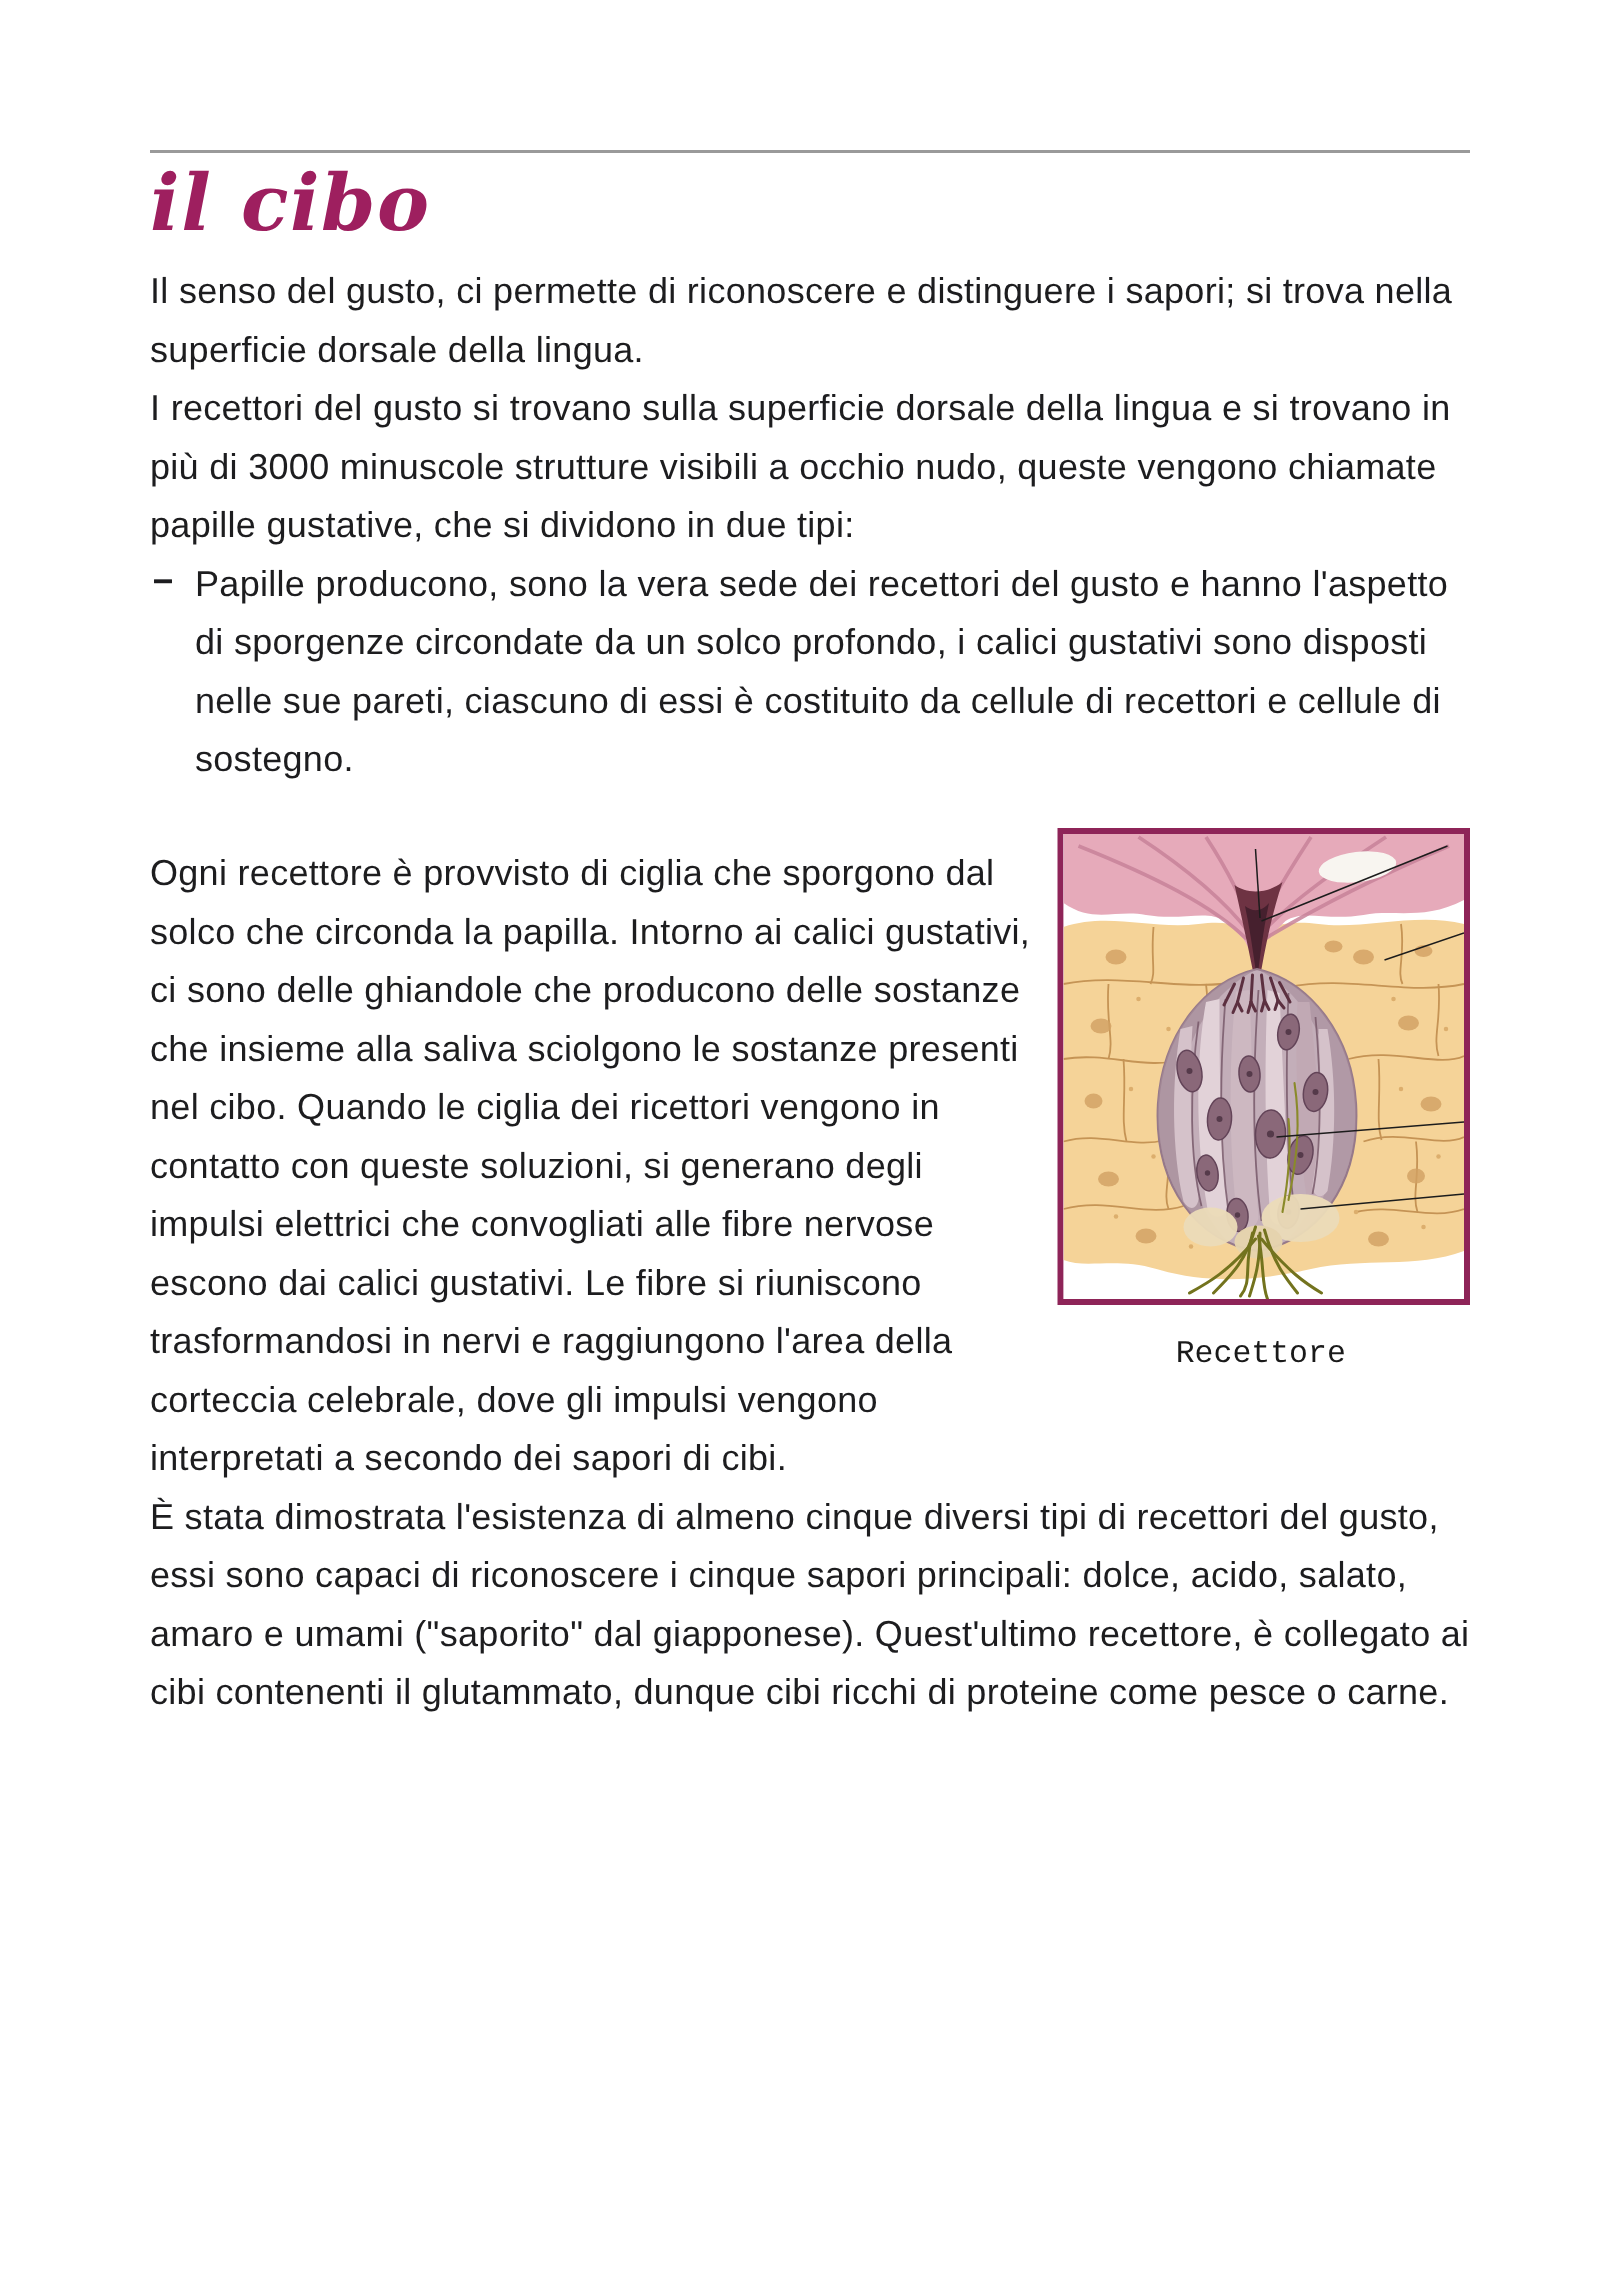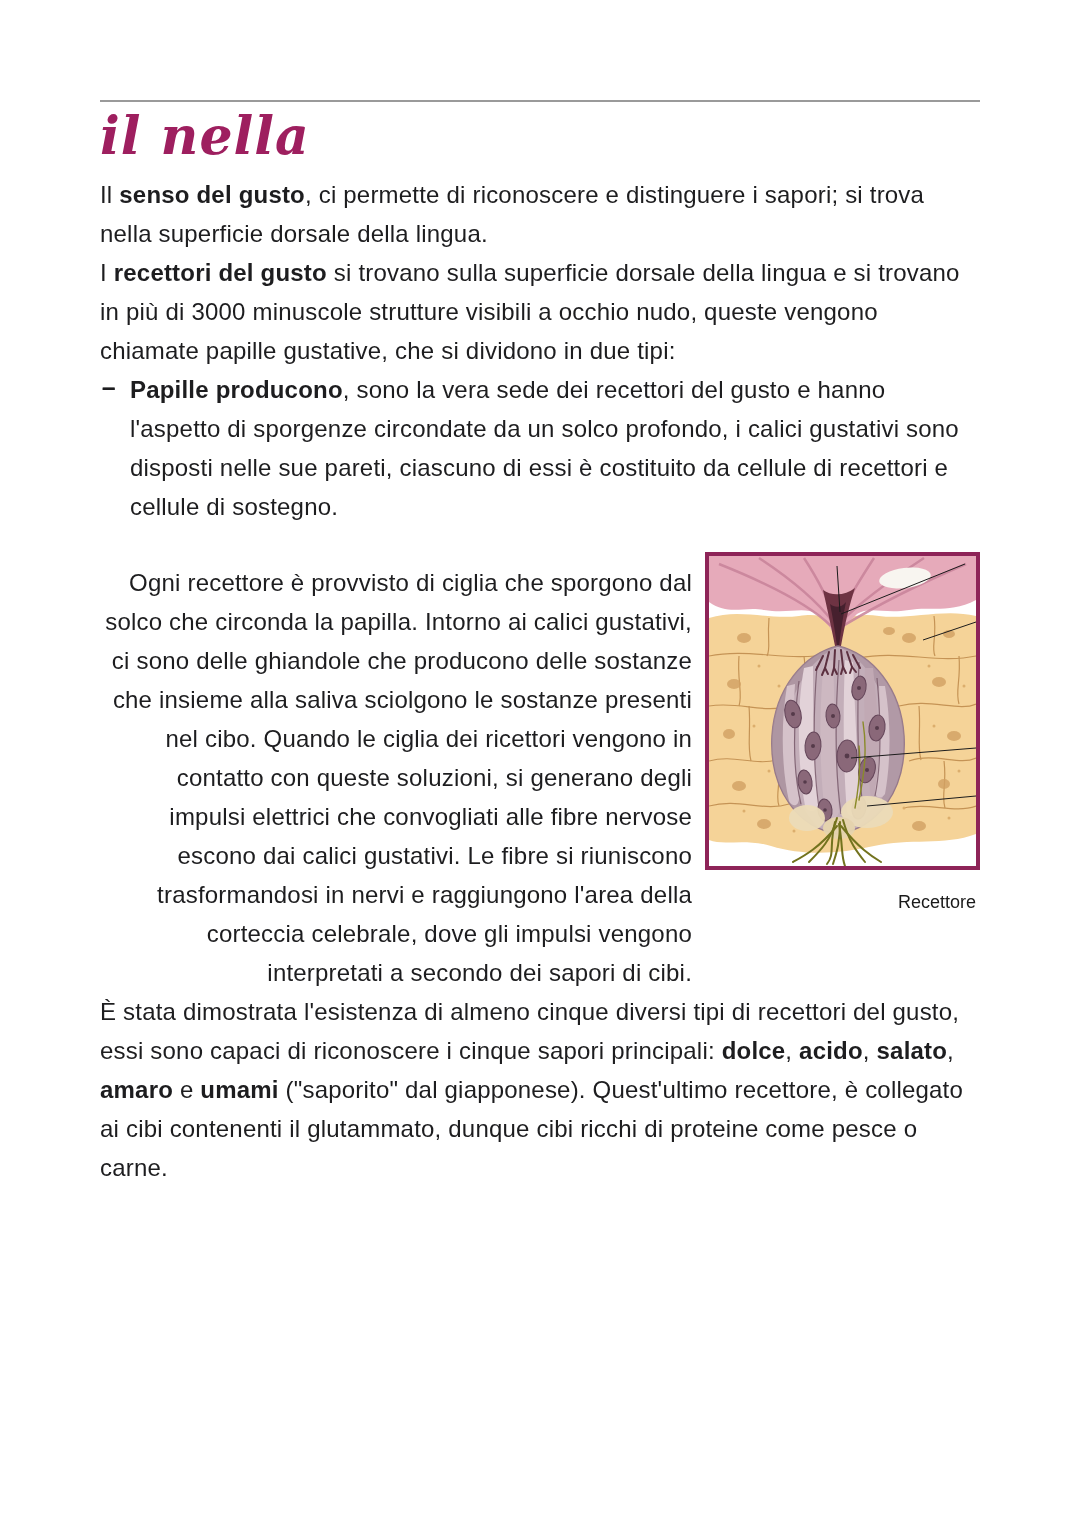--- a/index.html
+++ b/index.html
@@ -23,56 +23,56 @@
     font-size:52px;line-height:64px;
     color:var(--accent);
     letter-spacing:1px;
     margin-top:2px;
   }
   .para{
     font-size:24px;line-height:39px;
     letter-spacing:0.2px;
     color:var(--ink);
   }
-  .para b{font-weight:700;}
+  .para b{font-weight:400;}
   .mt-block{}
   .intro{margin-top:7px;}
   .bullets{margin-top:0;}
   .bullet{position:relative;padding-left:30px;}
   .dash{
     position:absolute;left:2px;top:-3px;
     font-weight:700;font-size:24px;line-height:39px;
   }
   .media-section{
     margin-top:26px;
     display:flex;justify-content:space-between;align-items:flex-start;
   }
-  .col-text{width:592px;padding-top:11px;text-align:right;}
+  .col-text{width:592px;padding-top:11px;}
   .figure-col{width:275px;}
   .figure-frame{
     width:275px;height:318px;
     border:4px solid var(--fig-border);
     background:#ffffff;
   }
   .figure-frame svg{display:block;width:267px;height:310px;}
   .caption{
-    font-family:Liberation Sans, sans-serif;
-    font-size:18px;color:#1a1a1a;
-    text-align:right;padding-right:4px;
+    font-family:Liberation Mono, monospace;
+    font-size:21px;color:#1a1a1a;
+    text-align:center;padding-right:4px;
     margin-top:22px;
   }
 </style>
 </head>
 <body>
 
 <div class="page">
 
   <div class="top-rule"></div>
 
-  <h1 class="title">il nella</h1>
+  <h1 class="title">il cibo</h1>
 
   <p class="para intro"><span>Il </span><b>senso del gusto</b><span>, ci permette di riconoscere e distinguere i sapori; si trova nella superficie dorsale della lingua.</span></p>
 
   <p class="para mt-block"><span>I </span><b>recettori del gusto</b><span> si trovano sulla superficie dorsale della lingua e si trovano in più di 3000 minuscole strutture visibili a occhio nudo, queste vengono chiamate papille gustative, che si dividono in due tipi:</span></p>
 
   <div class="bullets">
     <div class="bullet">
       <span class="dash">–</span>
     </div>
     <div class="bullet">

